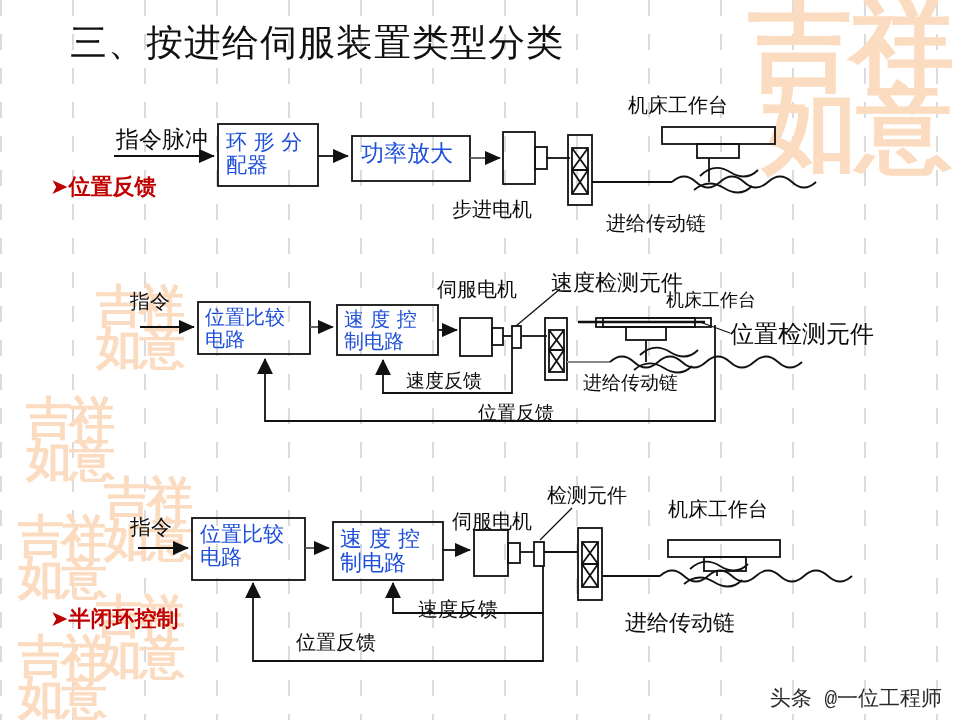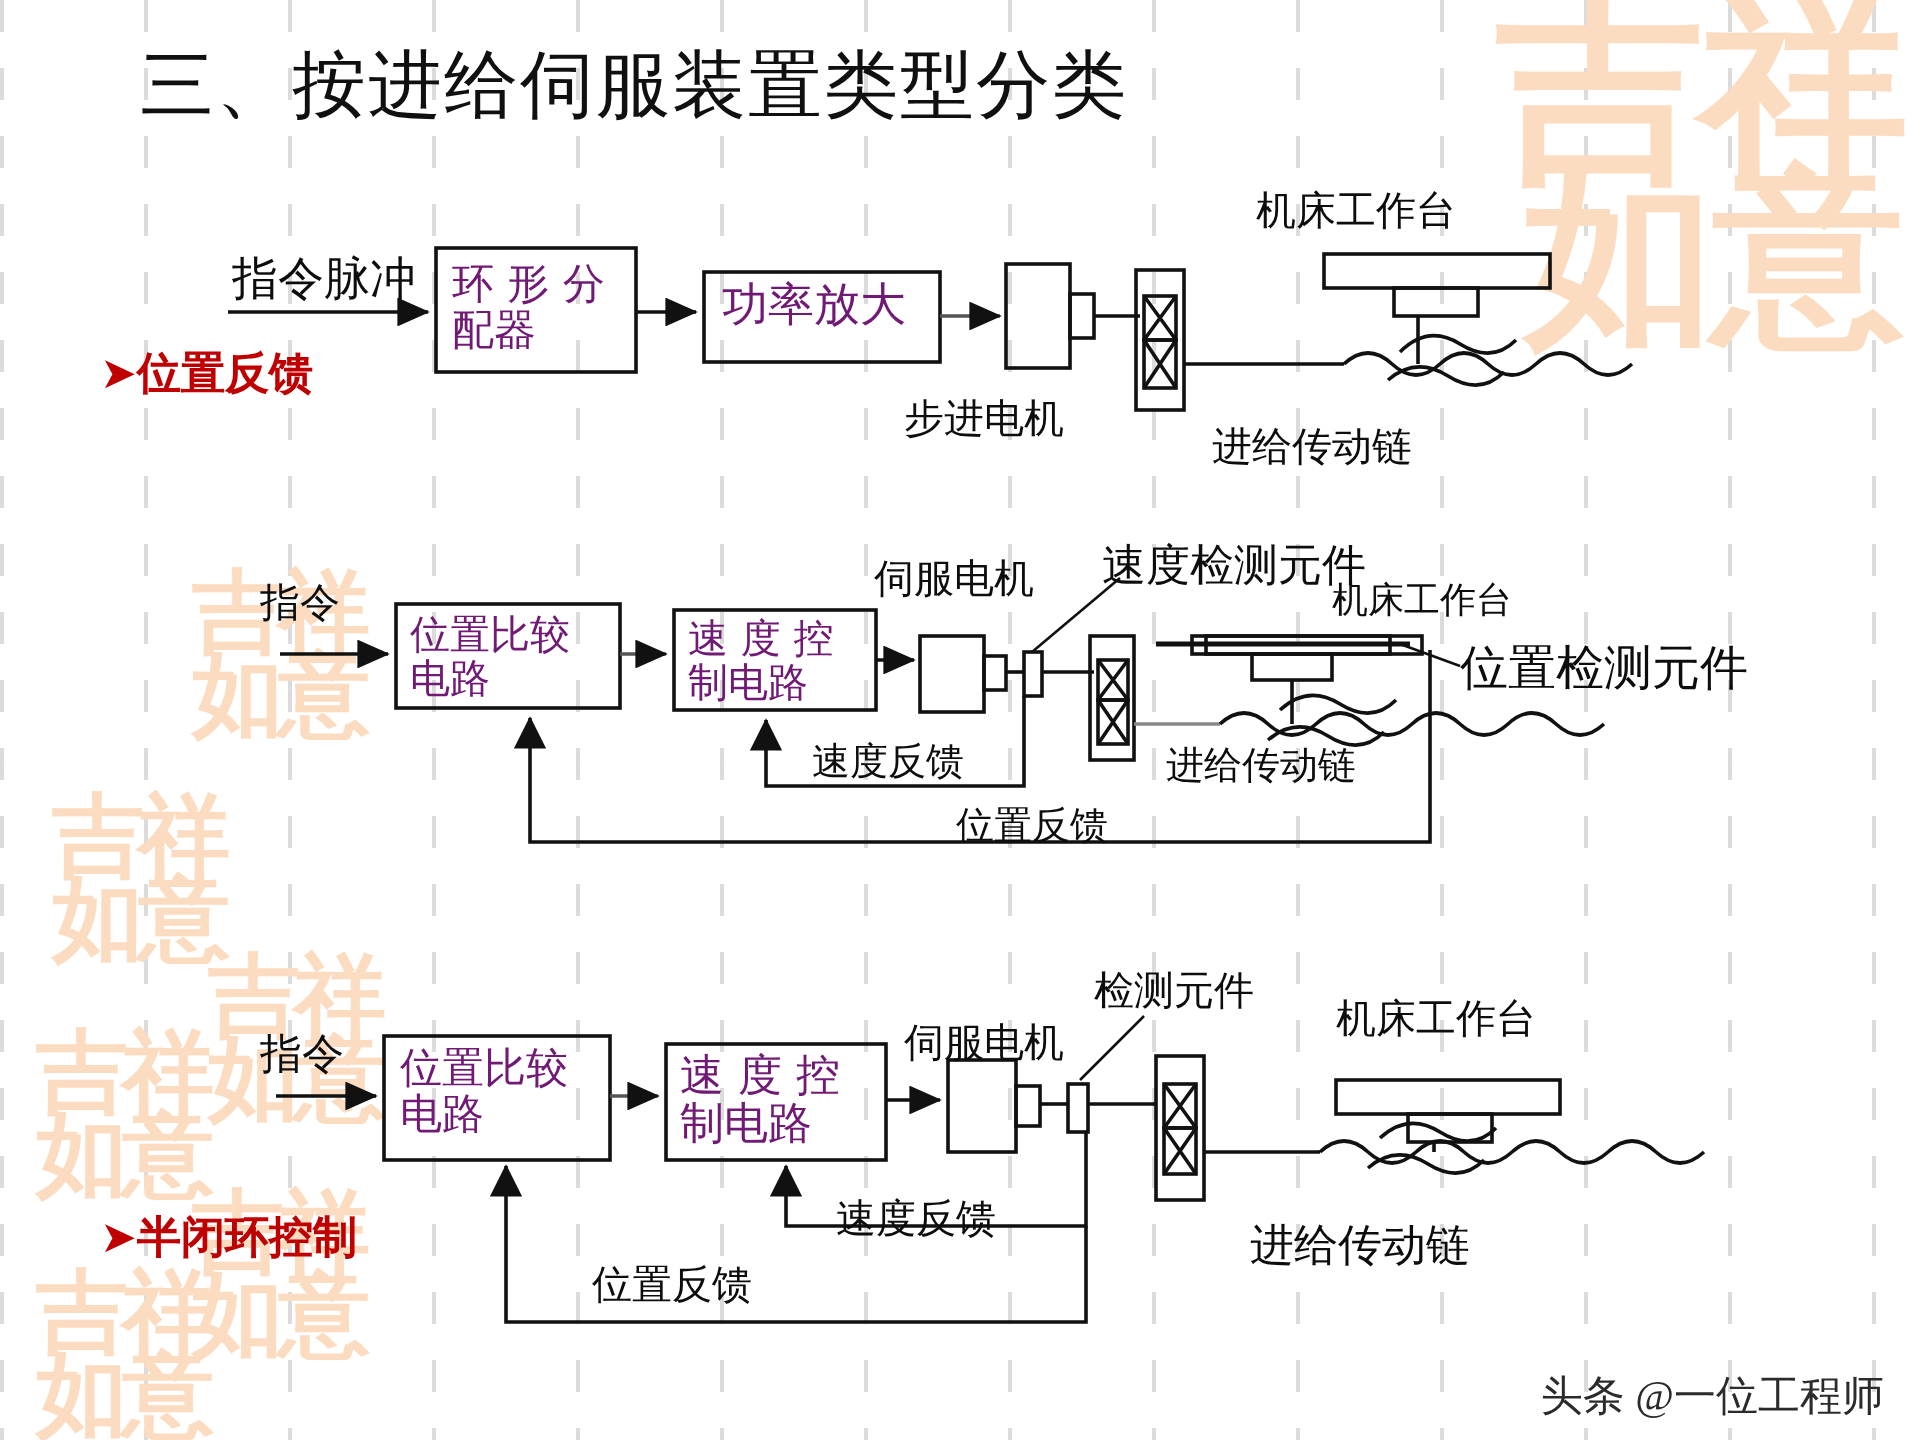--- a/index.html
+++ b/index.html
@@ -46,27 +46,27 @@
     position:absolute;left:70px;top:18px;
     font-size:37px;color:#101010;
     font-family:Liberation Mono, monospace;
     letter-spacing:1px;white-space:nowrap;
   }
 
   .lbl{position:absolute;white-space:nowrap;color:#0d0d0d;
        font-family:"DejaVu Serif","Liberation Serif",serif;}
   .lbl-red{color:#c00000;font-weight:700;
        font-family:"DejaVu Sans","Liberation Sans",sans-serif;}
-  .boxtext{position:absolute;white-space:pre;color:#701a75;text-align:left;
+  .boxtext{position:absolute;white-space:pre;color:#1d4ed8;text-align:left;
        font-family:"DejaVu Serif","Liberation Serif",serif;line-height:1.08;}
 
   .footer{
     position:absolute;right:18px;bottom:8px;
     font-size:21px;color:#2b2b2b;white-space:nowrap;
-    font-family:Liberation Serif, serif;
+    font-family:Liberation Mono, monospace;
     text-align:right;
   }
 </style>
 </head>
 <body>
 
 <div id="stage">
 
   <div class="grid-bg"></div>
 

